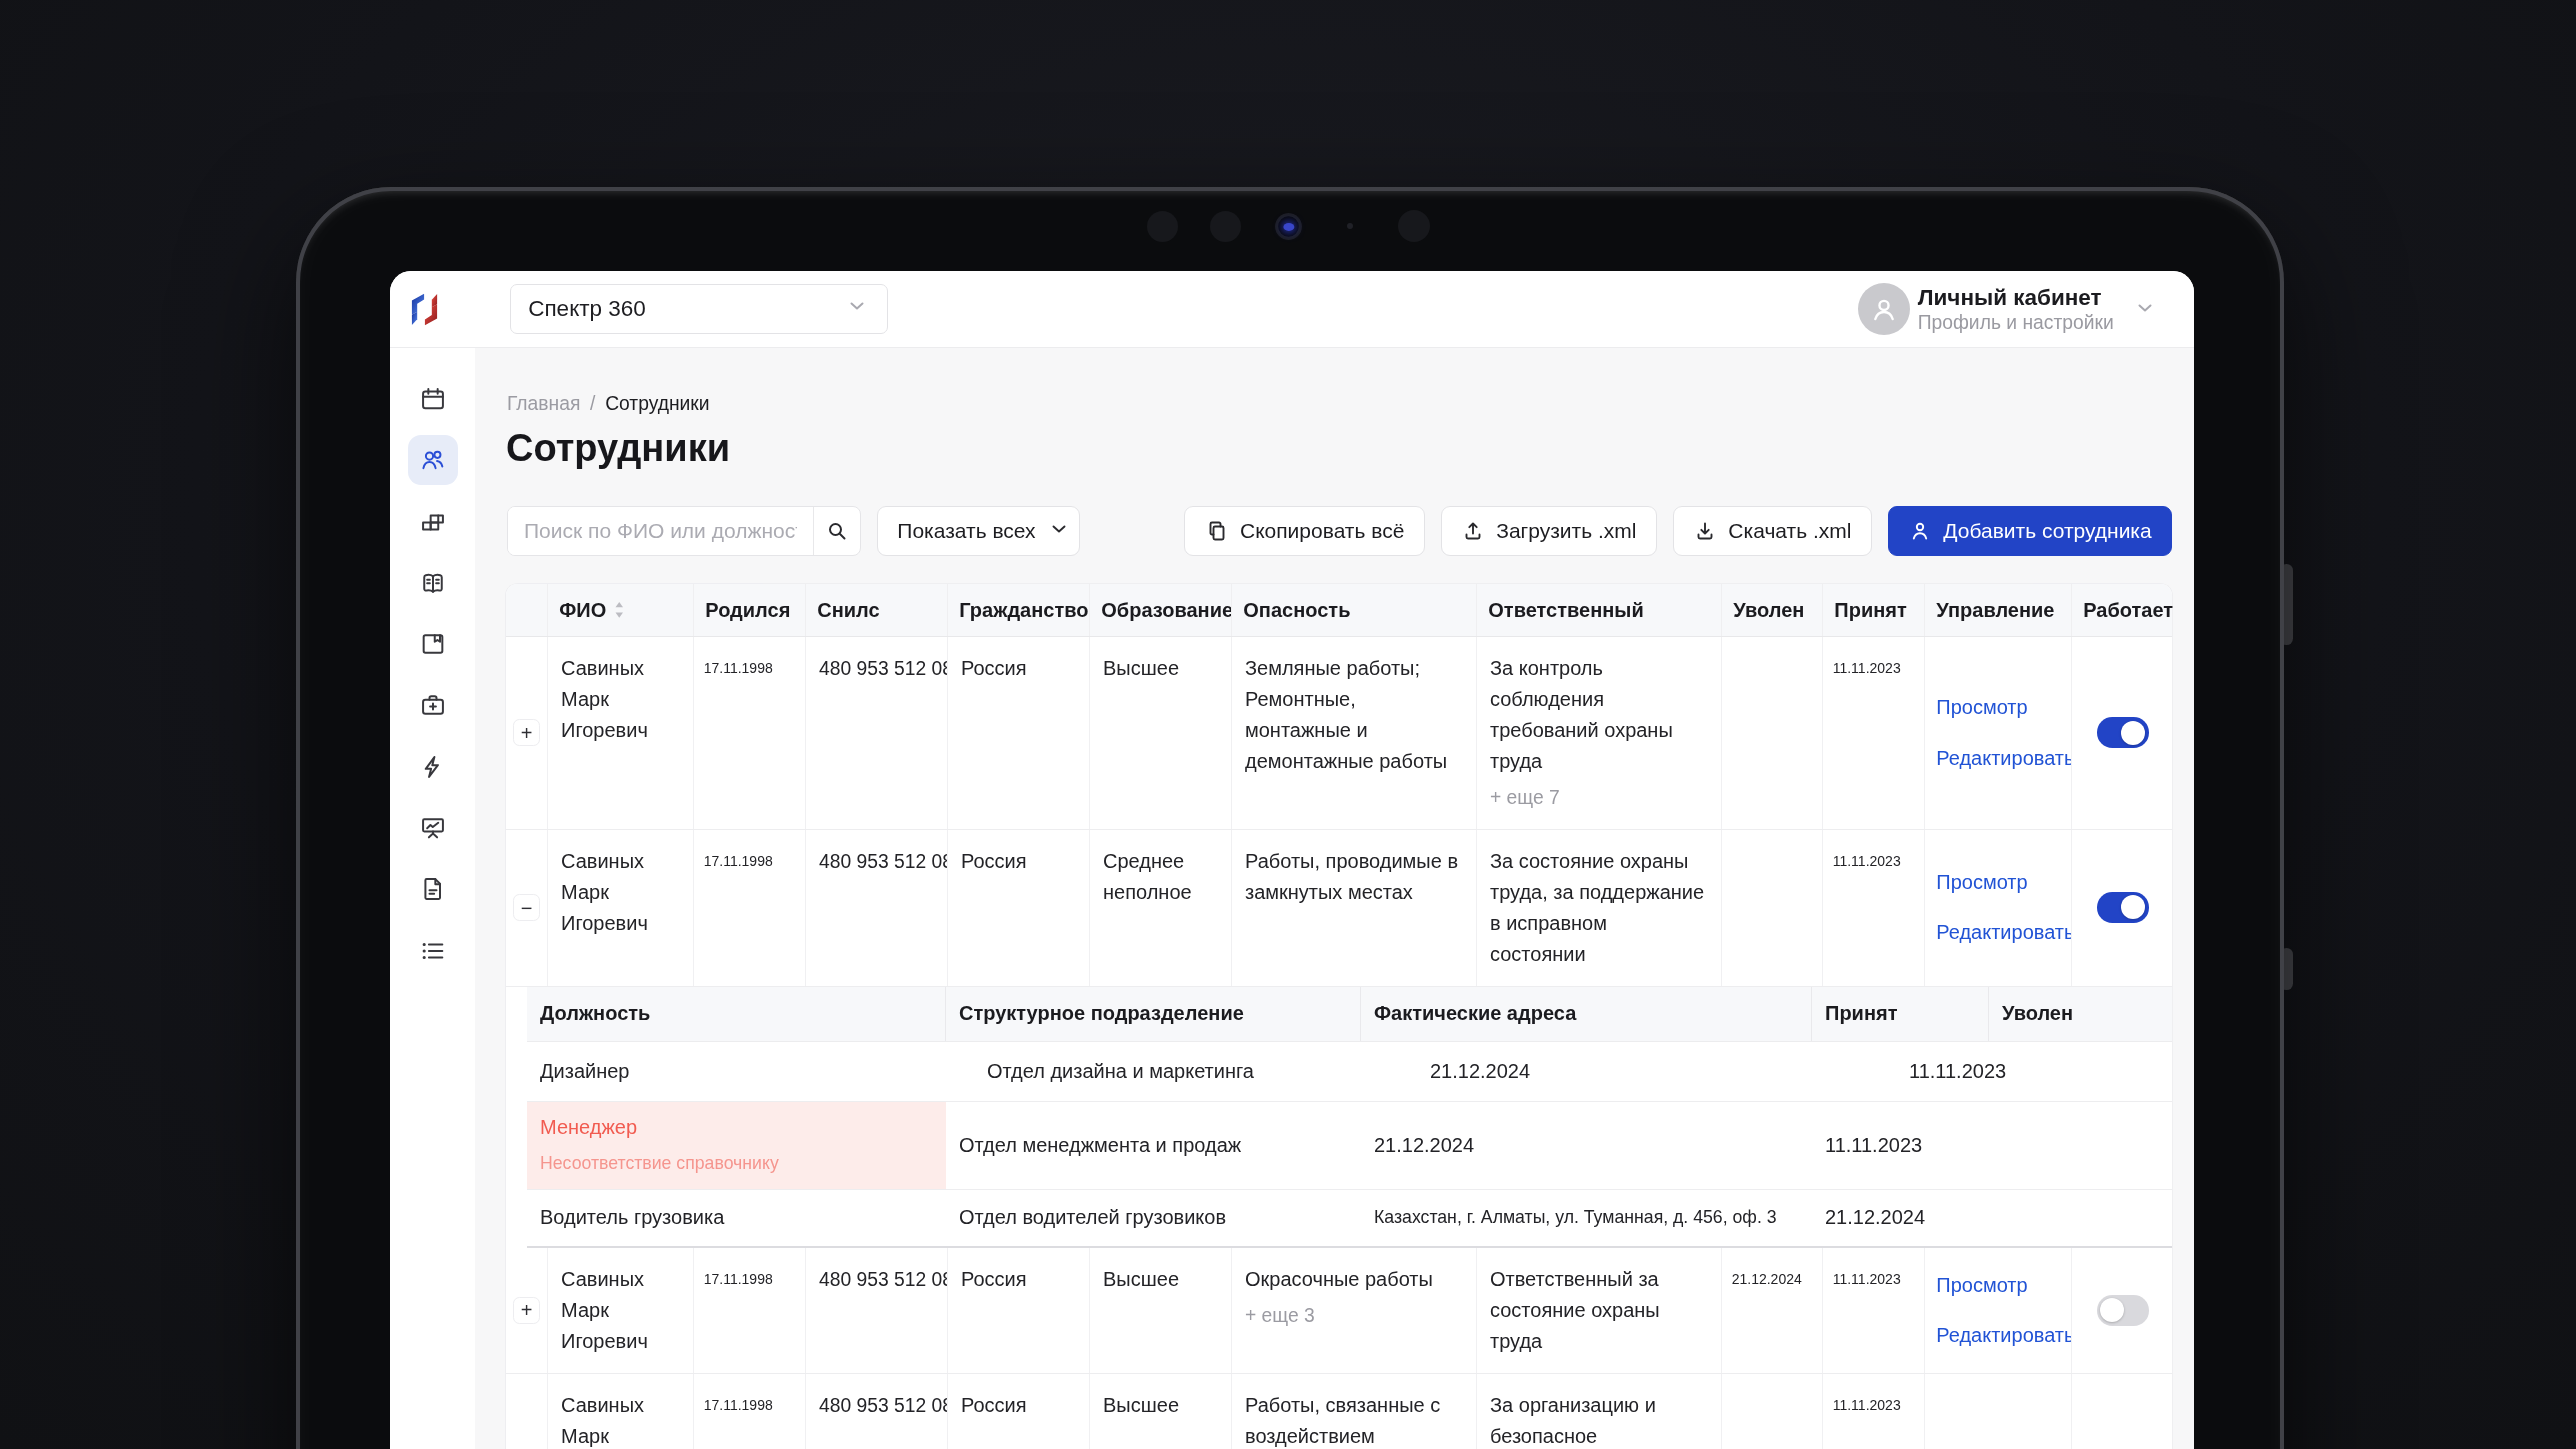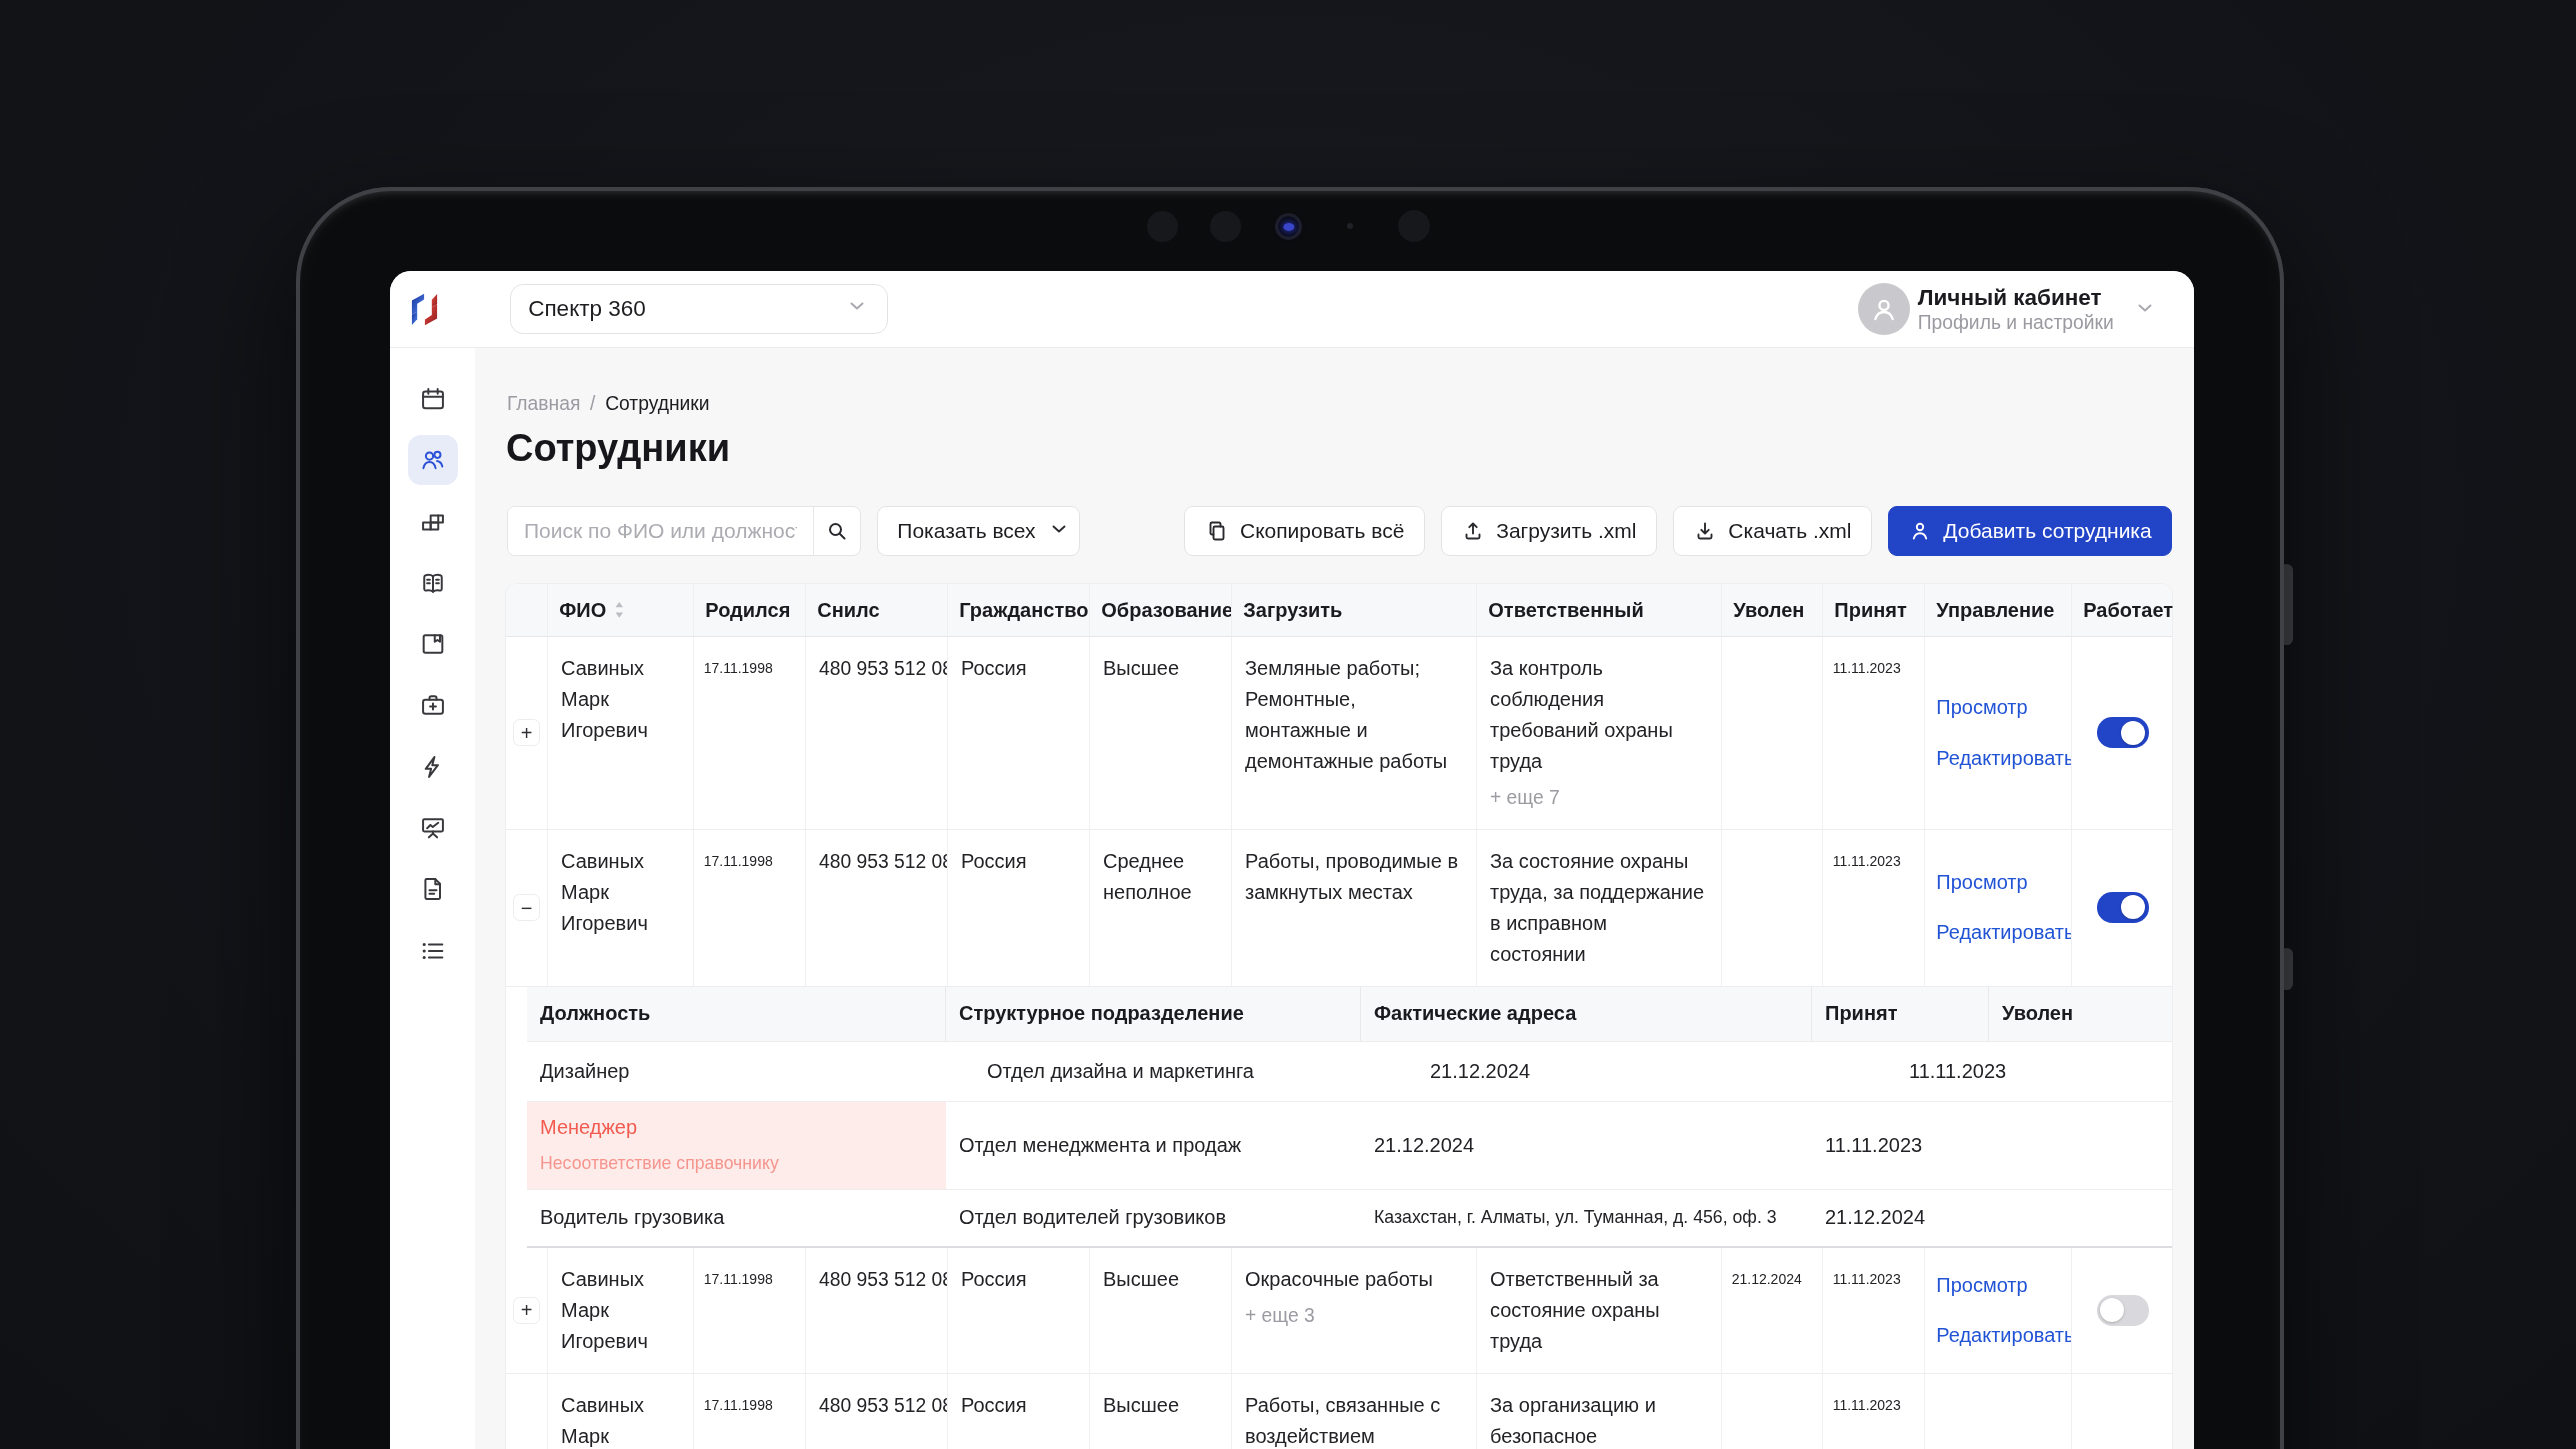--- a/index.html
+++ b/index.html
@@ -24,21 +24,21 @@
     border-radius:50%;background:#3946c9;box-shadow:0 0 8px 1.6px #2c39b8}
 
   
   .screen{position:absolute;left:390px;top:271px;width:1804px;height:1178px;
     border-radius:21px 21px 0 0;overflow:hidden;background:#f7f7f8}
 
   
   .topbar{position:absolute;left:0;top:0;right:0;height:77px;background:#fff;
     border-bottom:1.6px solid #ececee;display:flex;align-items:center;padding:0 37px 0 14.5px}
   .logo{width:39px;height:39px;flex:0 0 auto}
-  .ws-select{margin-left:66px;width:378px;height:50px;border:1.6px solid #e3e3e6;border-radius:13px;
+  .ws-select{margin-left:66px;width:378px;height:50px;border:1.6px solid #e3e3e6;border-radius:7px;
     background:#fff;display:flex;align-items:center;padding:0 17.7px;cursor:pointer}
   .ws-select span{font-size:22.5px;color:#1d1d21}
   .ws-select .chev{margin-left:auto}
   .chev svg{width:24px;height:24px;stroke:#a9a9b0;stroke-width:2;fill:none;
     stroke-linecap:round;stroke-linejoin:round}
   .account{margin-left:auto;display:flex;align-items:center;gap:8px}
   .avatar{width:52px;height:52px;border-radius:50%;background:#c9c9cd;display:flex;
     align-items:center;justify-content:center}
   .avatar svg{width:32px;height:32px;stroke:#fff;stroke-width:1.8;fill:none;stroke-linecap:round}
   .acc-title{font-size:22.5px;font-weight:700;color:#1b1b1f;line-height:27px}
@@ -319,21 +319,21 @@
           <div class="th">ФИО<span class="sort">
               <svg viewBox="0 0 10 17" fill="#bcbcc2">
                 <path d="M5 1 8.6 6H1.4Z"></path>
                 <path d="M5 16 1.4 11h7.2Z"></path>
               </svg>
             </span></div>
           <div class="th">Родился</div>
           <div class="th">Снилс</div>
           <div class="th">Гражданство</div>
           <div class="th">Образование</div>
-          <div class="th">Загрузить</div>
+          <div class="th">Опасность</div>
           <div class="th">Ответственный</div>
           <div class="th">Уволен</div>
           <div class="th">Принят</div>
           <div class="th">Управление</div>
           <div class="th">Работает</div>
         </div>
         <div class="trow tbody-row" style="min-height: 116px;">
           <div class="td c-exp">
             <button class="expander">+</button>
           </div>

